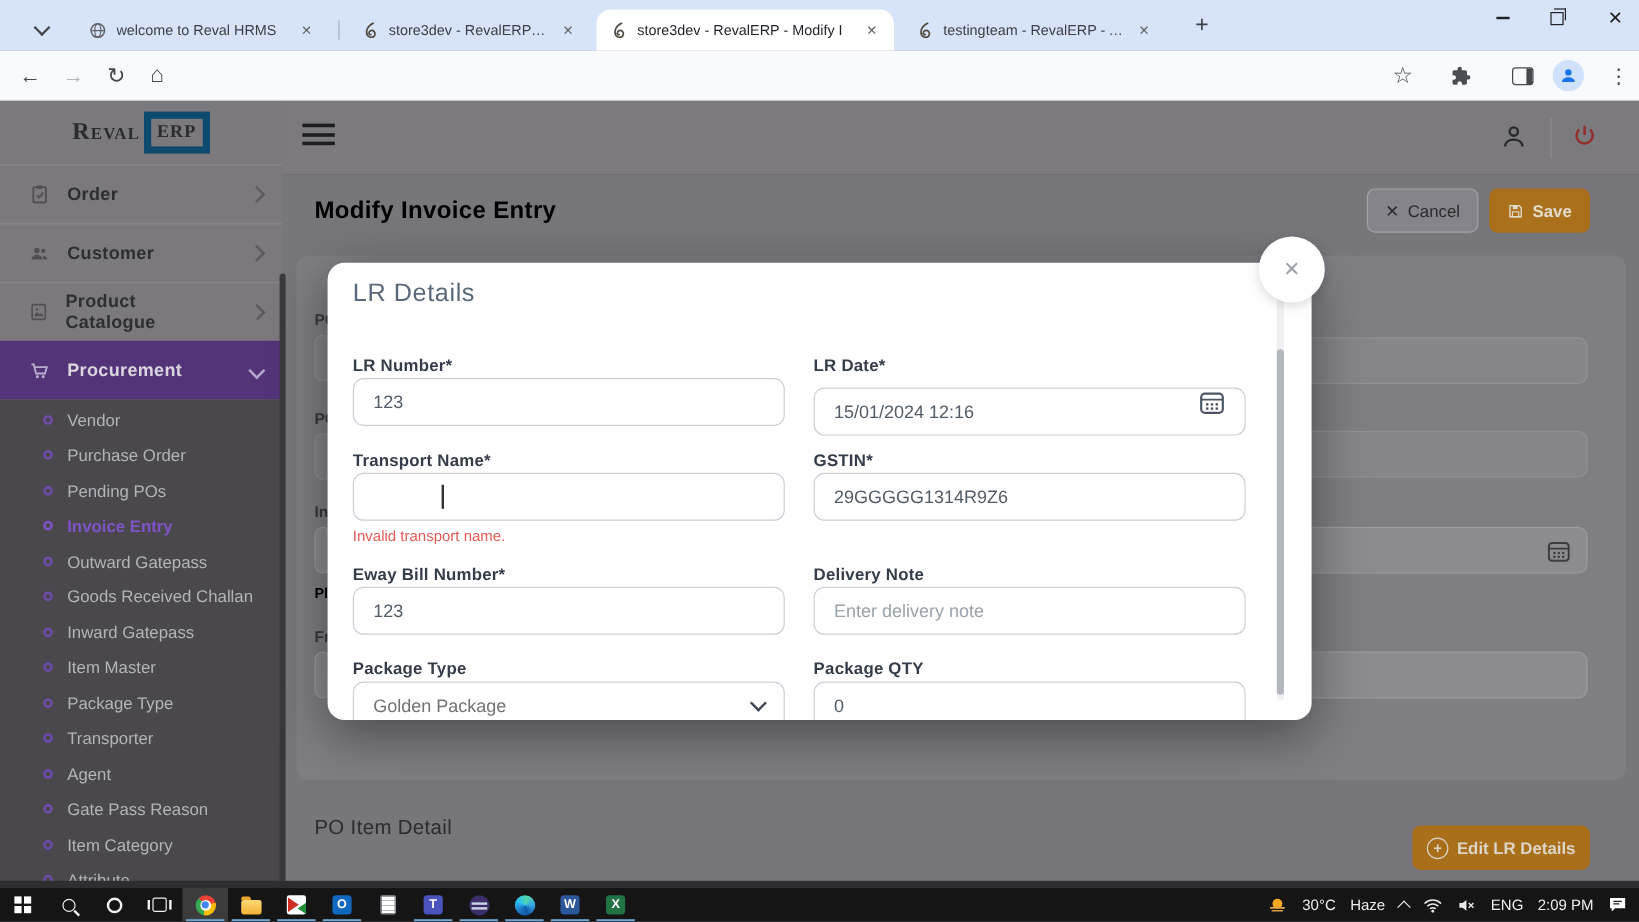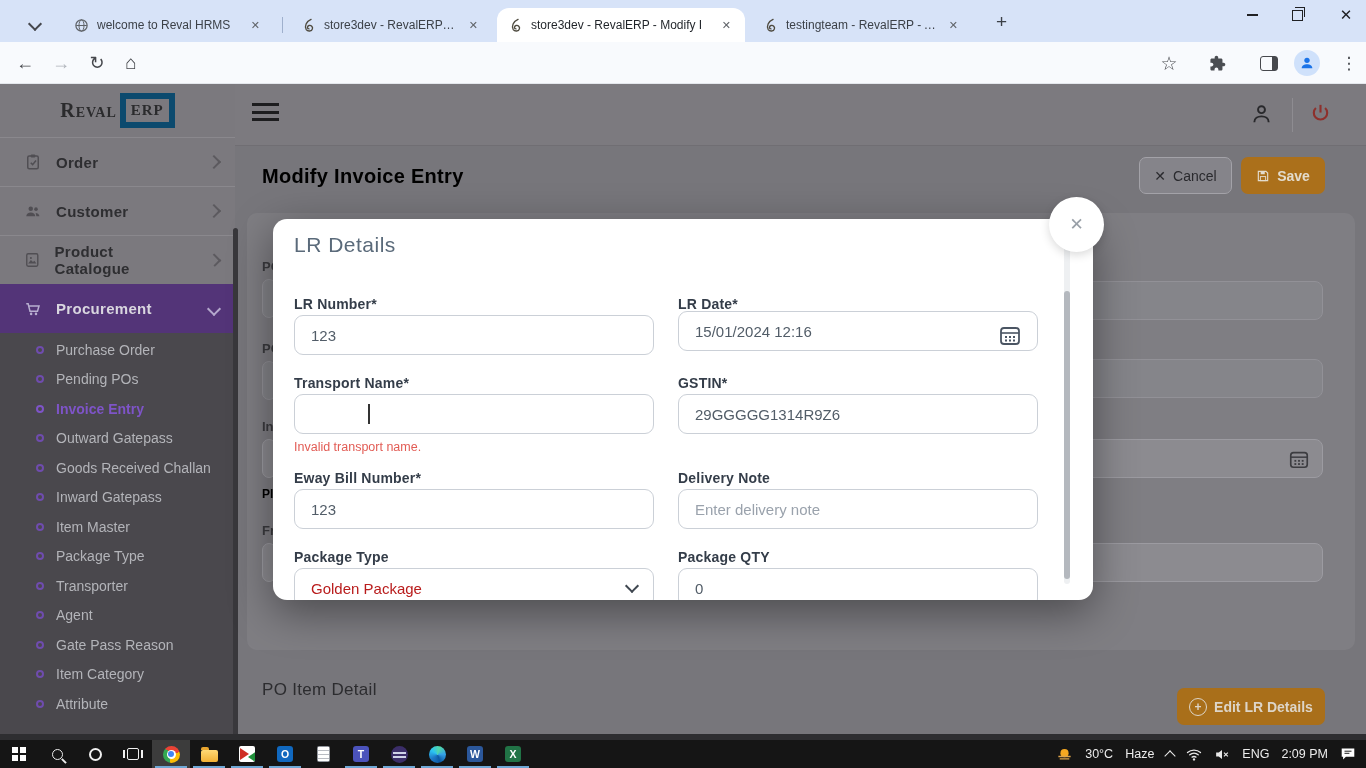--- a/index.html
+++ b/index.html
@@ -82,21 +82,21 @@
   #modal-close{position:absolute;left:1049px;top:113px;width:55px;height:55px;border-radius:50%;background:#fff;
     z-index:60;display:flex;align-items:center;justify-content:center;font-size:17px;color:#99a0a8;
     box-shadow:0 3px 10px rgba(0,0,0,.15);}
   #modal h2{position:absolute;left:21px;top:14px;margin:0;font-size:21px;font-weight:400;color:#5a6a7a;letter-spacing:.5px;}
   .mlabel{position:absolute;font-size:14px;font-weight:600;color:#343d49;letter-spacing:.2px;}
   .minput{position:absolute;width:360px;height:40px;box-sizing:border-box;border:1.5px solid #cbd0d7;border-radius:9px;
     background:#fff;font-family:inherit;font-size:15px;color:#525d68;padding:0 16px;outline:none;}
   .minput::placeholder{color:#9aa2ac;}
   .merror{position:absolute;font-size:12.5px;color:#e25c55;}
   .mselect{position:absolute;width:360px;height:40px;box-sizing:border-box;border:1.5px solid #cbd0d7;border-radius:9px;
-    display:flex;align-items:center;justify-content:space-between;padding:0 16px;font-size:15px;color:#b91c1c;}
+    display:flex;align-items:center;justify-content:space-between;padding:0 16px;font-size:15px;color:#737373;}
   .dchev{width:8px;height:8px;border-right:2px solid #3f4750;border-bottom:2px solid #3f4750;transform:rotate(45deg);margin-top:-4px;}
   .calwrap{position:absolute;width:24px;height:24px;}
   .caret{position:absolute;width:1.5px;height:20px;background:#333;animation:blink 1.1s step-end infinite;}
   @keyframes blink{50%{opacity:0;}}
   #modal-scroll{position:absolute;left:791px;top:72px;width:6px;height:288px;background:#b4b8be;border-radius:3px;}
   #modal-scrolltrack{position:absolute;left:791px;top:20px;width:6px;height:345px;background:#eef0f2;border-radius:3px;}
   
   #taskbar{left:0;top:740px;width:1366px;height:28px;background:#151515;display:flex;align-items:stretch;}
   .tb-slot{width:38px;height:28px;display:flex;align-items:center;justify-content:center;position:relative;flex:none;}
   .tb-underline::after{content:"";position:absolute;left:3px;right:3px;bottom:0;height:2px;background:#6fa8d6;}
@@ -257,20 +257,24 @@
             <circle cx="9.5" cy="18.5" r="1.7" fill="#b8aed0"></circle>
             <circle cx="16" cy="18.5" r="1.7" fill="#b8aed0"></circle>
           </svg>
         <span>Procurement</span>
         <span class="grow"></span>
           <span class="rchev"></span>
       </div>
       <div id="submenu">
         <div class="subrow">
             <span class="dot"></span>
+            <span>Vendor</span>
+          </div>
+        <div class="subrow">
+            <span class="dot"></span>
             <span>Purchase Order</span>
           </div>
         <div class="subrow">
             <span class="dot"></span>
             <span>Pending POs</span>
           </div>
         <div class="subrow active">
             <span class="dot"></span>
             <span>Invoice Entry</span>
           </div>
@@ -391,21 +395,21 @@
 
     <div id="poheading">PO Item Detail</div>
     <div id="tabletop"></div>
 
     <div id="modal">
       <h2>LR Details</h2>
 
       <div class="mlabel" style="left:21px;top:77px;">LR Number*</div>
       <input class="minput" style="left: 21px; top: 96px;" value="123">
       <div class="mlabel" style="left:405px;top:77px;">LR Date*</div>
-      <input class="minput" style="left: 405px; top: 92px; padding-right: 44px;" value="15/01/2024 12:16">
+      <input class="minput" style="left: 405px; top: 104px; padding-right: 44px;" value="15/01/2024 12:16">
       <div class="calwrap" style="left:725px;top:104px;">
         <svg width="24" height="24" viewBox="0 0 24 24">
             <rect x="3" y="5" width="18" height="16" rx="3" fill="none" stroke="#4b5563" stroke-width="1.8"></rect>
             <path d="M3 10h18" stroke="#4b5563" stroke-width="1.6"></path>
             <g fill="#4b5563">
               <rect x="7" y="13" width="2" height="2"></rect>
               <rect x="11" y="13" width="2" height="2"></rect>
               <rect x="15" y="13" width="2" height="2"></rect>
               <rect x="7" y="16.5" width="2" height="2"></rect>
               <rect x="11" y="16.5" width="2" height="2"></rect>

